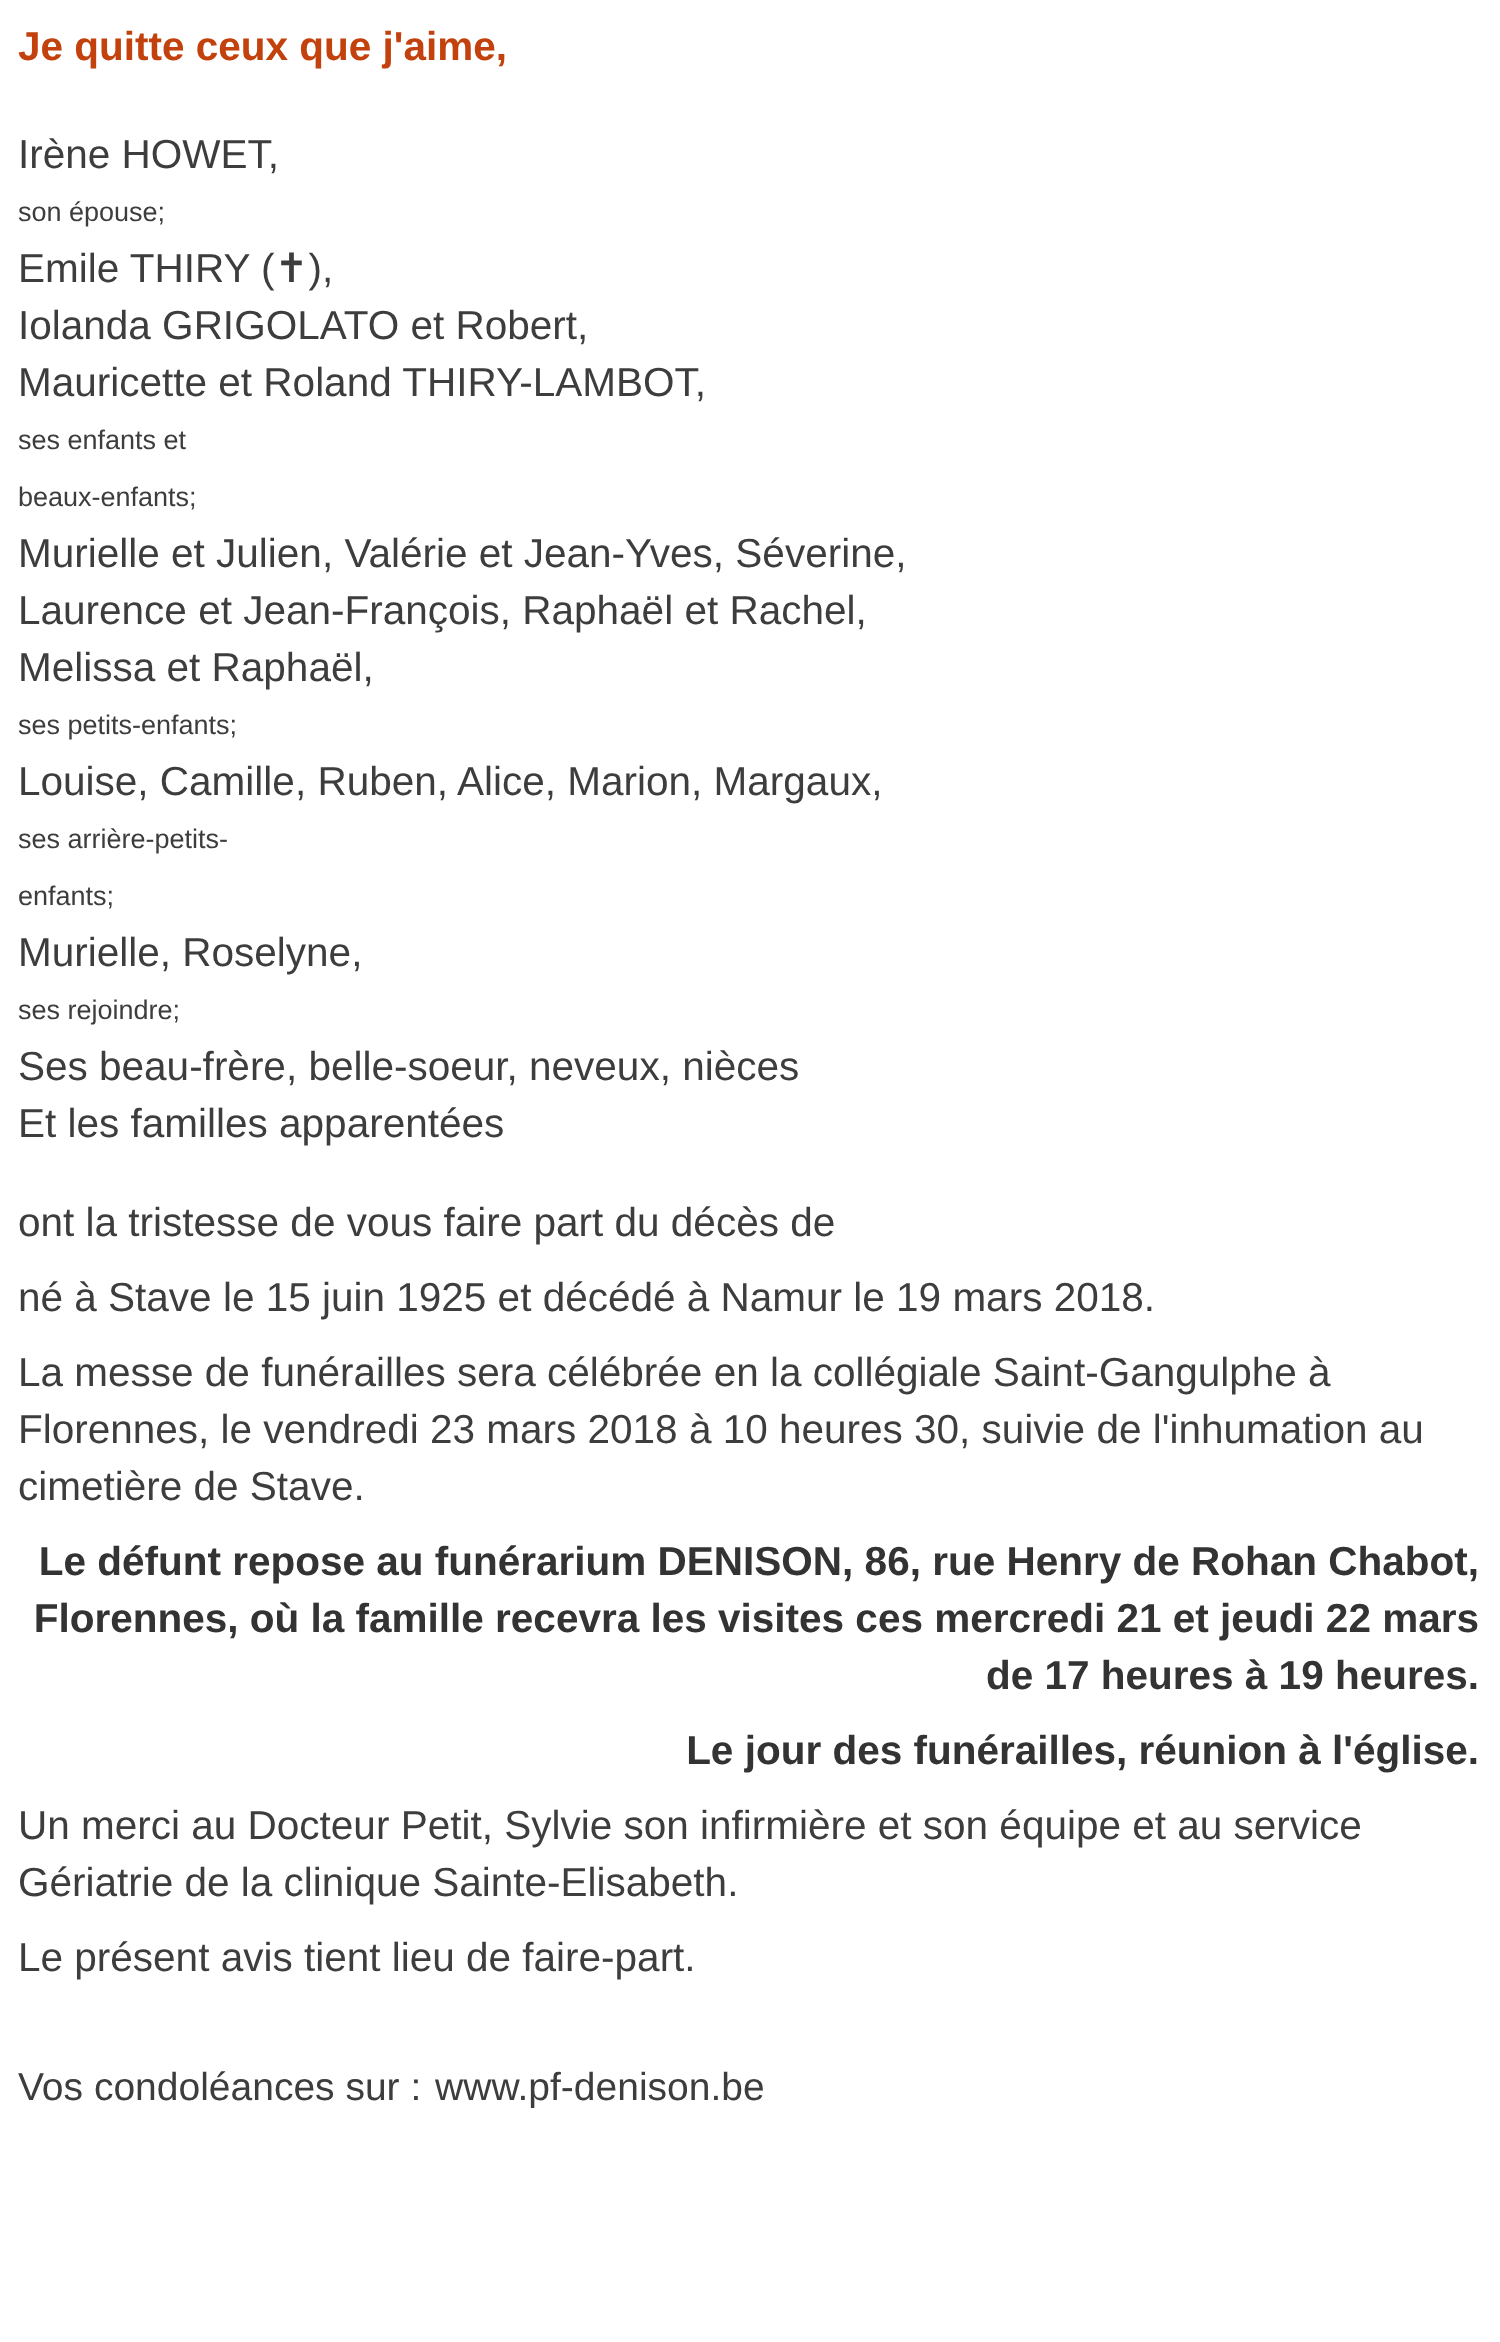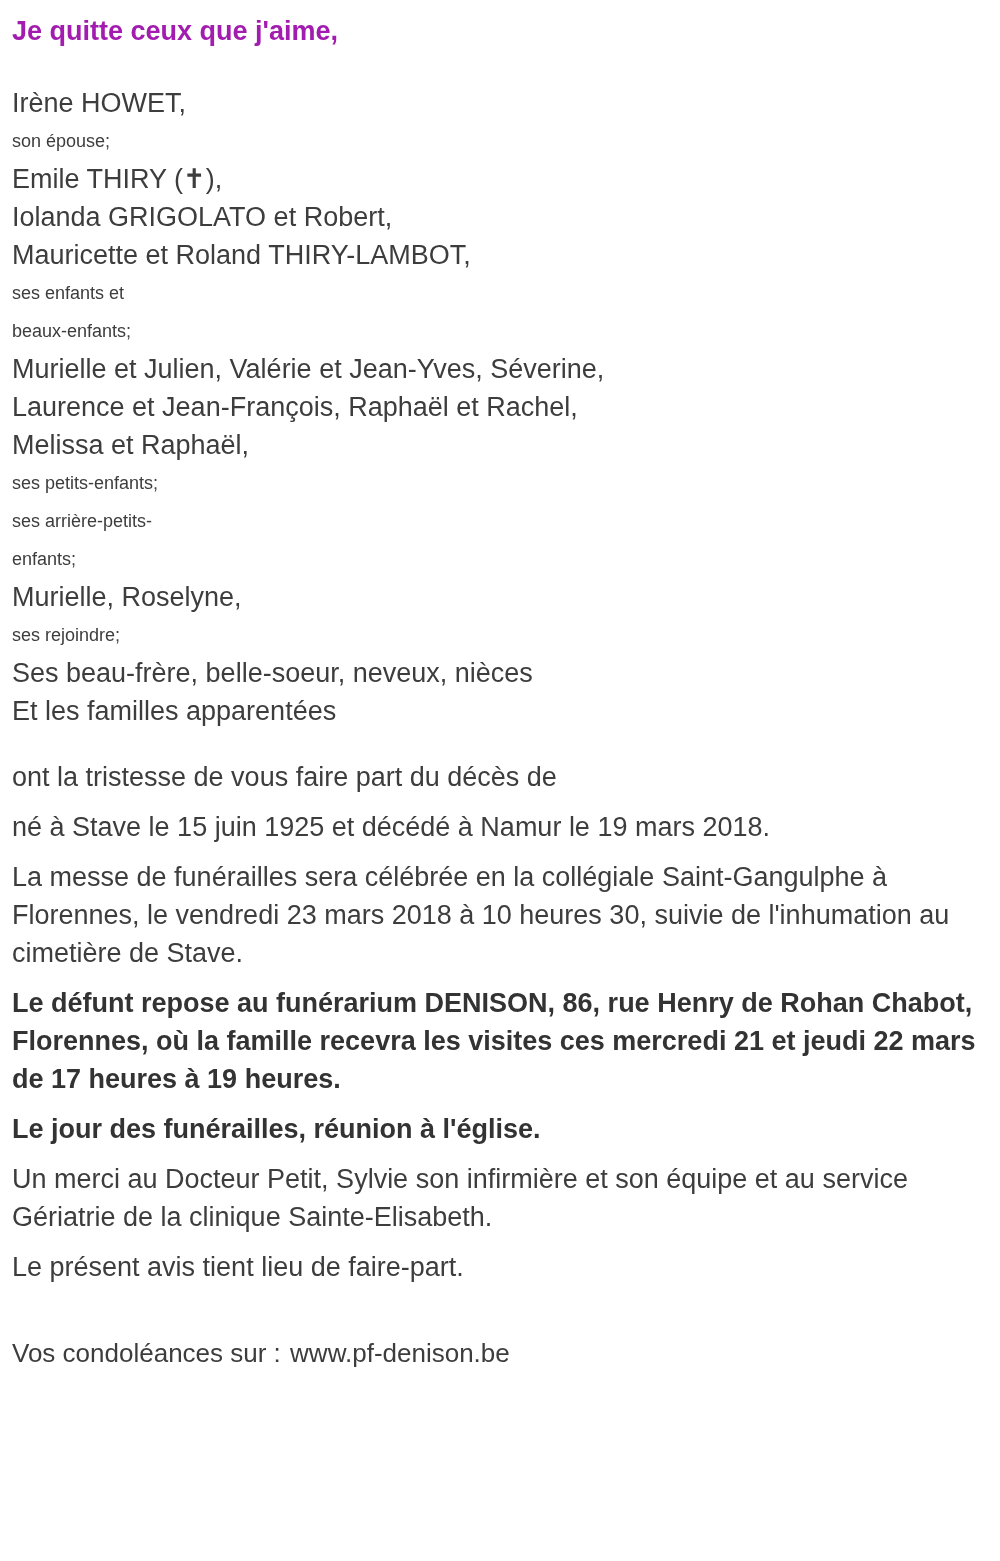--- a/index.html
+++ b/index.html
@@ -20,21 +20,21 @@
     min-height: 1561px;
     padding: 10px 14px 10px 12px;
     background: #ffffff;
   }
   p { margin: 0; }
 
   .epigraph p {
     font-weight: 700;
     font-size: 27px;
     line-height: 42px;
-    color: #a21caf;
+    color: #c2410c;
   }
 
   .family {
     margin-top: 32px;
   }
   .name-line {
     font-size: 27px;
     line-height: 38px;
     text-align: left;
   }
@@ -59,20 +59,21 @@
   }
 
   .body-par {
     margin-top: 12px;
     font-size: 27px;
     line-height: 38px;
   }
   .body-par.bold {
     font-weight: 700;
     color: #333333;
+    text-align: right;
   }
 
   .condolences {
     margin-top: 48px;
     font-size: 26px;
     line-height: 38px;
   }
   .condolences .url {
     margin-left: 2px;
   }
@@ -102,20 +103,21 @@
     </div>
 
     <div class="family-group">
       <p class="name-line">Murielle et Julien, Valérie et Jean-Yves, Séverine,</p>
       <p class="name-line">Laurence et Jean-François, Raphaël et Rachel,</p>
       <p class="name-line">Melissa et Raphaël,</p>
       <p class="relation-line">ses petits-enfants;</p>
     </div>
 
     <div class="family-group">
+      <p class="name-line">Louise, Camille, Ruben, Alice, Marion, Margaux,</p>
       <p class="relation-line">ses arrière-petits-</p>
       <p class="relation-line">enfants;</p>
     </div>
 
     <div class="family-group">
       <p class="name-line">Murielle, Roselyne,</p>
       <p class="relation-line">ses rejoindre;</p>
     </div>
 
     <div class="family-group">

